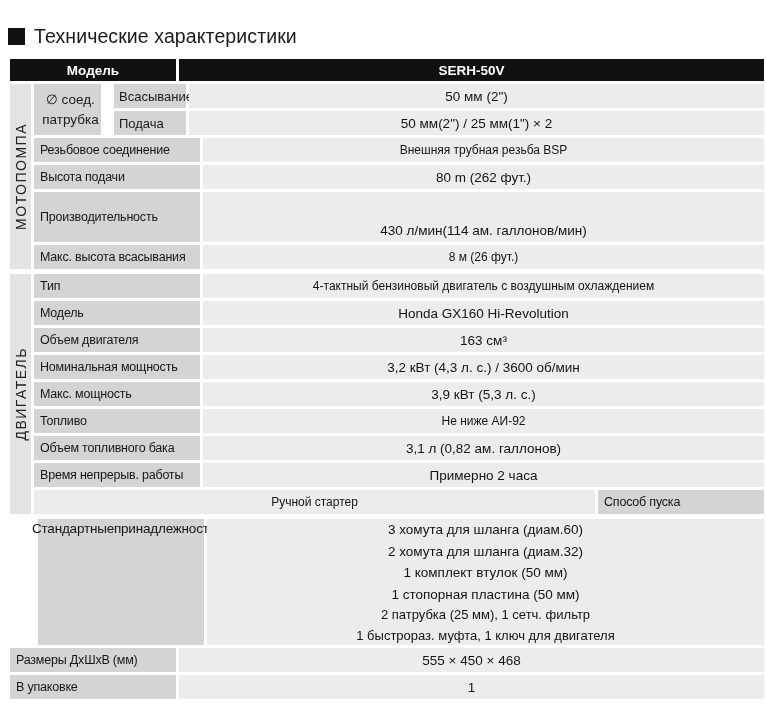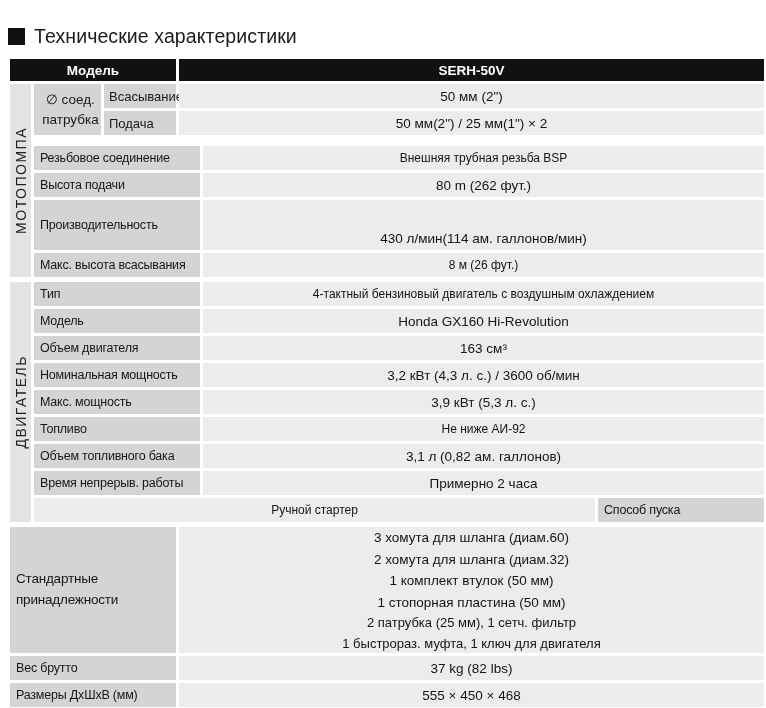--- a/index.html
+++ b/index.html
@@ -27,30 +27,30 @@
   .row{display:flex;gap:3px;height:24px;margin-bottom:3px;}
   .row:last-child{margin-bottom:0;}
   .cell{display:flex;align-items:center;}
   .lbl{background:#d4d4d4;width:166px;flex:0 0 auto;padding-left:6px;box-sizing:border-box;
        font-size:12.5px;color:#161616;white-space:nowrap;letter-spacing:-0.2px;}
   .wide .lbl{width:166px;}
   .val{background:#ececec;flex:1;justify-content:center;text-align:center;font-size:13.5px;color:#141414;}
   .val.big{font-size:12px;}
   .val.multi{justify-content:center;line-height:1.6;align-items:flex-end;}
   
-  .splitblock{display:flex;gap:3px;margin-bottom:11px;}
+  .splitblock{display:flex;gap:13px;margin-bottom:3px;}
   .merged{background:#d4d4d4;width:67px;flex:0 0 auto;display:flex;flex-direction:column;
           justify-content:center;padding-left:6px;box-sizing:border-box;font-size:13.5px;line-height:1.45;}
   .subcol{flex:1;display:flex;flex-direction:column;gap:3px;}
   .subcol .row{margin-bottom:0;}
   .sublbl{background:#d4d4d4;width:72px;flex:0 0 auto;padding-left:5px;box-sizing:border-box;font-size:13px;}
   
   .row.h50{height:50px;border-radius:9px;}
   .row.h126{height:126px;}
-  .acc-lbl{flex-direction:column;justify-content:center;align-items:flex-start;line-height:1.55;font-size:13.5px;}
+  .acc-lbl{flex-direction:row;justify-content:center;align-items:flex-start;line-height:1.55;font-size:13.5px;margin-left:28px;}
   .acc-val{flex-direction:column;justify-content:flex-start;line-height:1.6;font-size:13.5px;}
   .acc-val .small{font-size:13px;}
   .footer{display:flex;flex-direction:column;}
 </style>
 </head>
 <body>
 
 <div class="titlebar">
   <div class="sq"></div>
   <div class="title">Технические характеристики</div>
@@ -161,24 +161,20 @@
         <span>3 хомута для шланга  (диам.60)</span>
         <span>2 хомута для шланга  (диам.32)</span>
         <span>1 комплект втулок  (50 мм)</span>
         <span>1 стопорная пластина (50 мм)</span>
         <span class="small">2 патрубка (25 мм), 1 сетч. фильтр</span>
         <span class="small">1 быстрораз. муфта, 1 ключ для двигателя</span>
       </div>
     </div>
 
     <div class="row">
-      <div class="cell lbl">Вес брутто</div>
-      <div class="cell val">37 kg (82 lbs)</div>
-    </div>
-    <div class="row">
       <div class="cell lbl">Размеры ДхШхВ (мм)</div>
       <div class="cell val">555 × 450 × 468</div>
     </div>
     <div class="row">
       <div class="cell lbl">В упаковке</div>
       <div class="cell val">1</div>
     </div>
   </div>
 
 </div>

